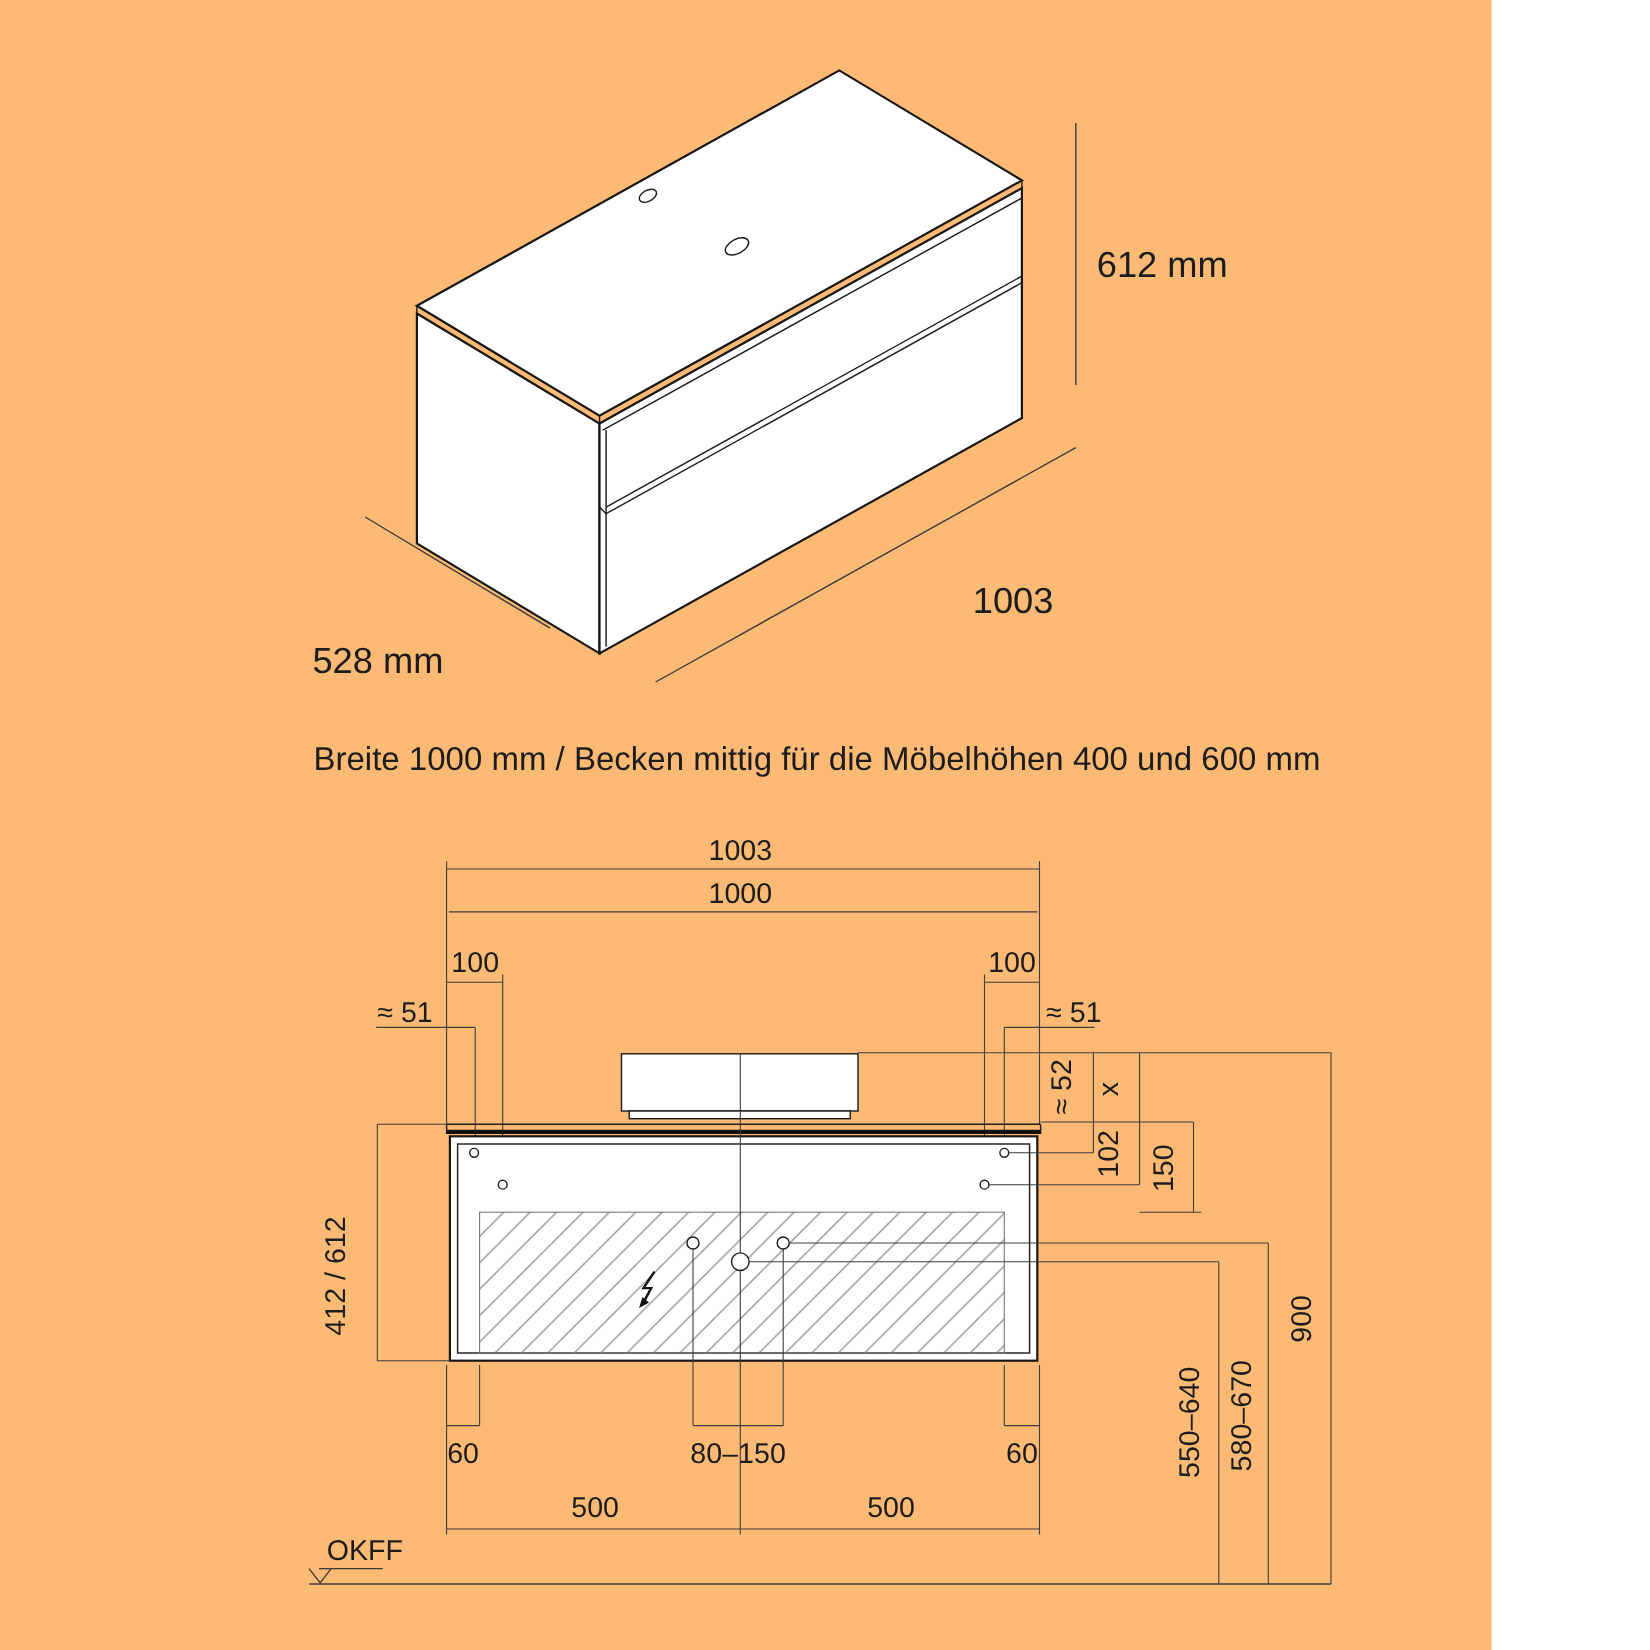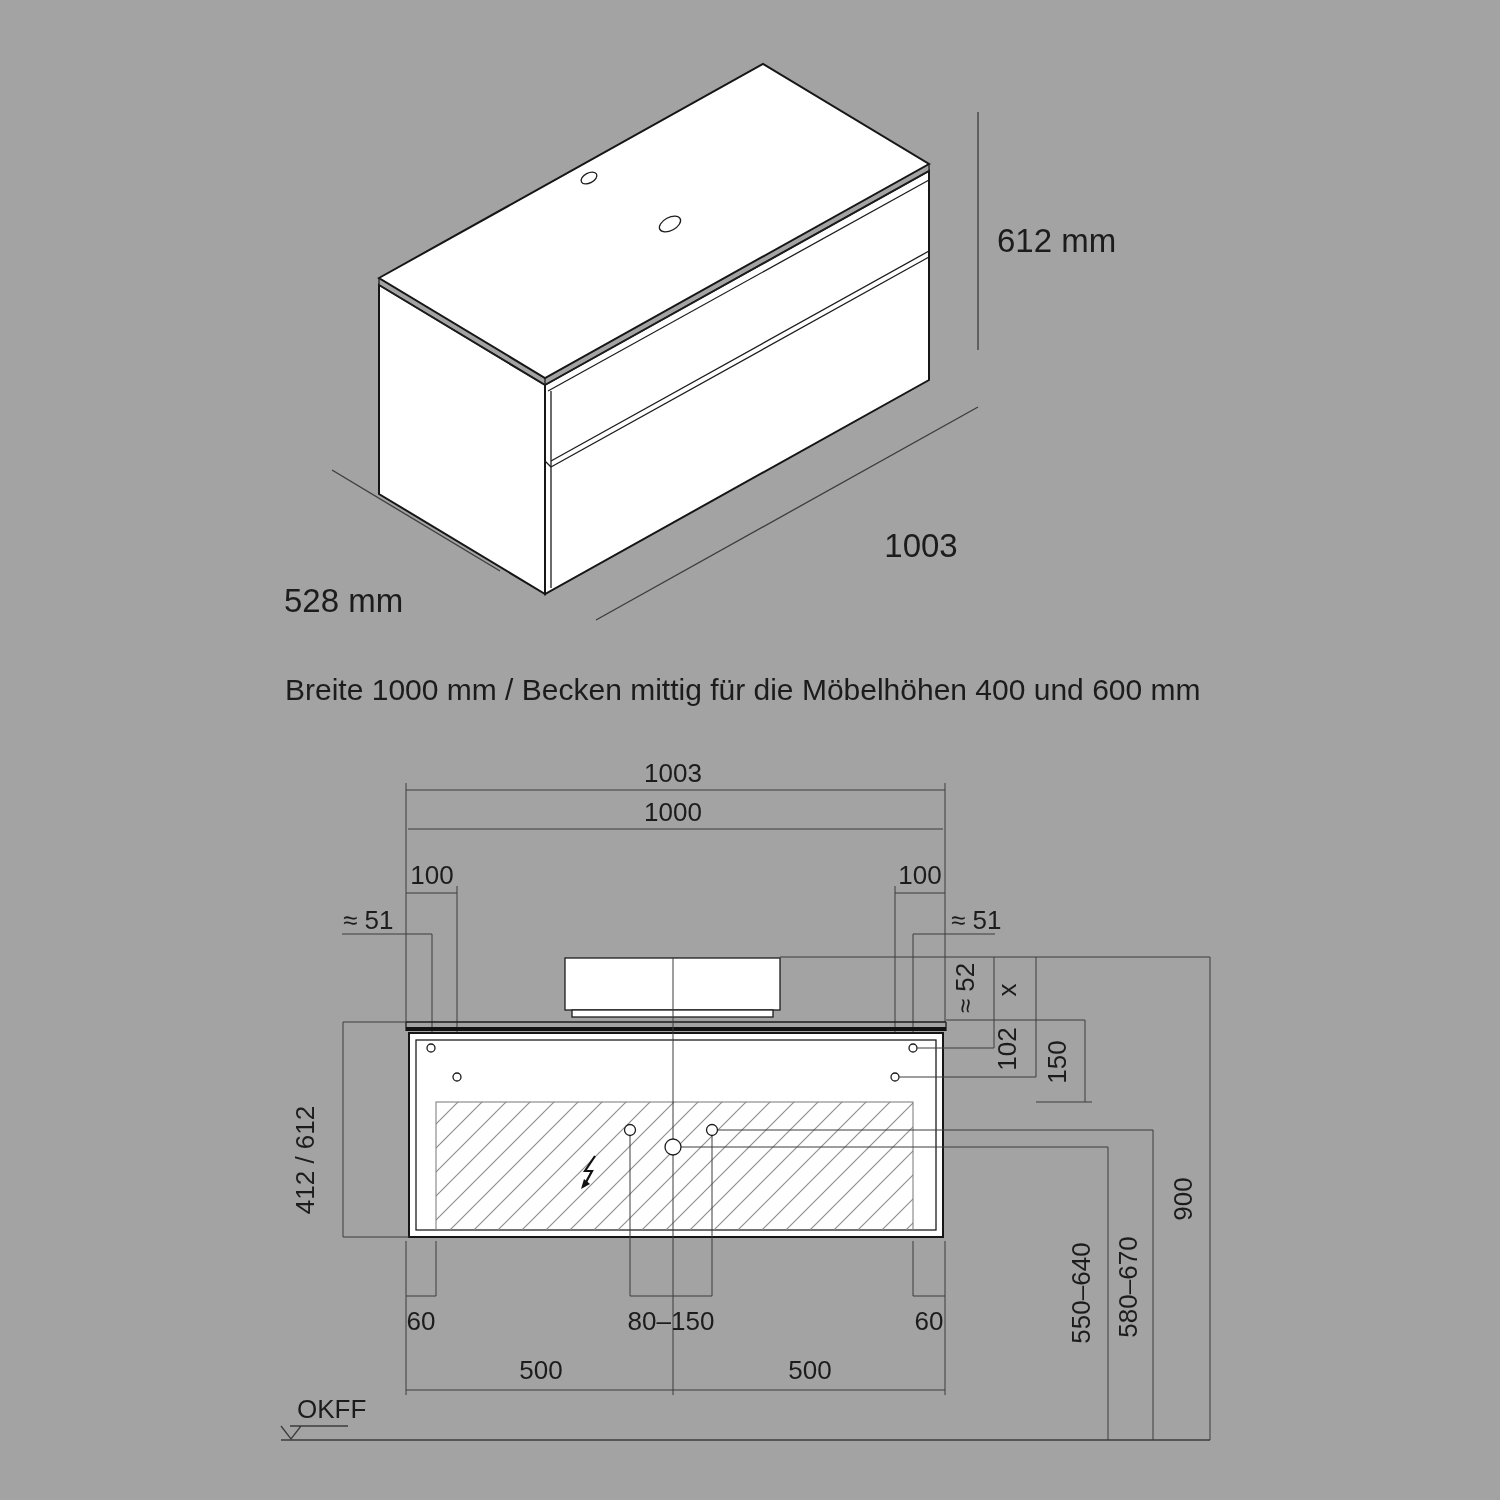--- a/index.html
+++ b/index.html
@@ -1,16 +1,16 @@
 <!DOCTYPE html>
 <html><head>
 <meta charset="utf-8">
 <style>
   html,body{margin:0;padding:0;background:#ffffff;}
-  .page{position:relative;width:1500px;height:1500px;background:#a3a3a3;overflow:hidden;
+  .page{position:relative;width:1356px;height:1500px;background:#fdba74;overflow:hidden;
         font-family:"Liberation Sans", sans-serif;}
   svg{position:absolute;left:0;top:0;}
   text{fill:#1c1c1c;}
   .dimtxt{font-size:26px;}
   .isotxt{font-size:33px;}
   .captxt{font-size:30px;}
   .okfftxt{font-size:26px;}
   .thin{stroke:#3c3c3c;stroke-width:1;fill:none;}
   .thin2{stroke:#3c3c3c;stroke-width:1.3;fill:none;}
   .heavy{stroke:#161616;stroke-width:2;fill:none;}

